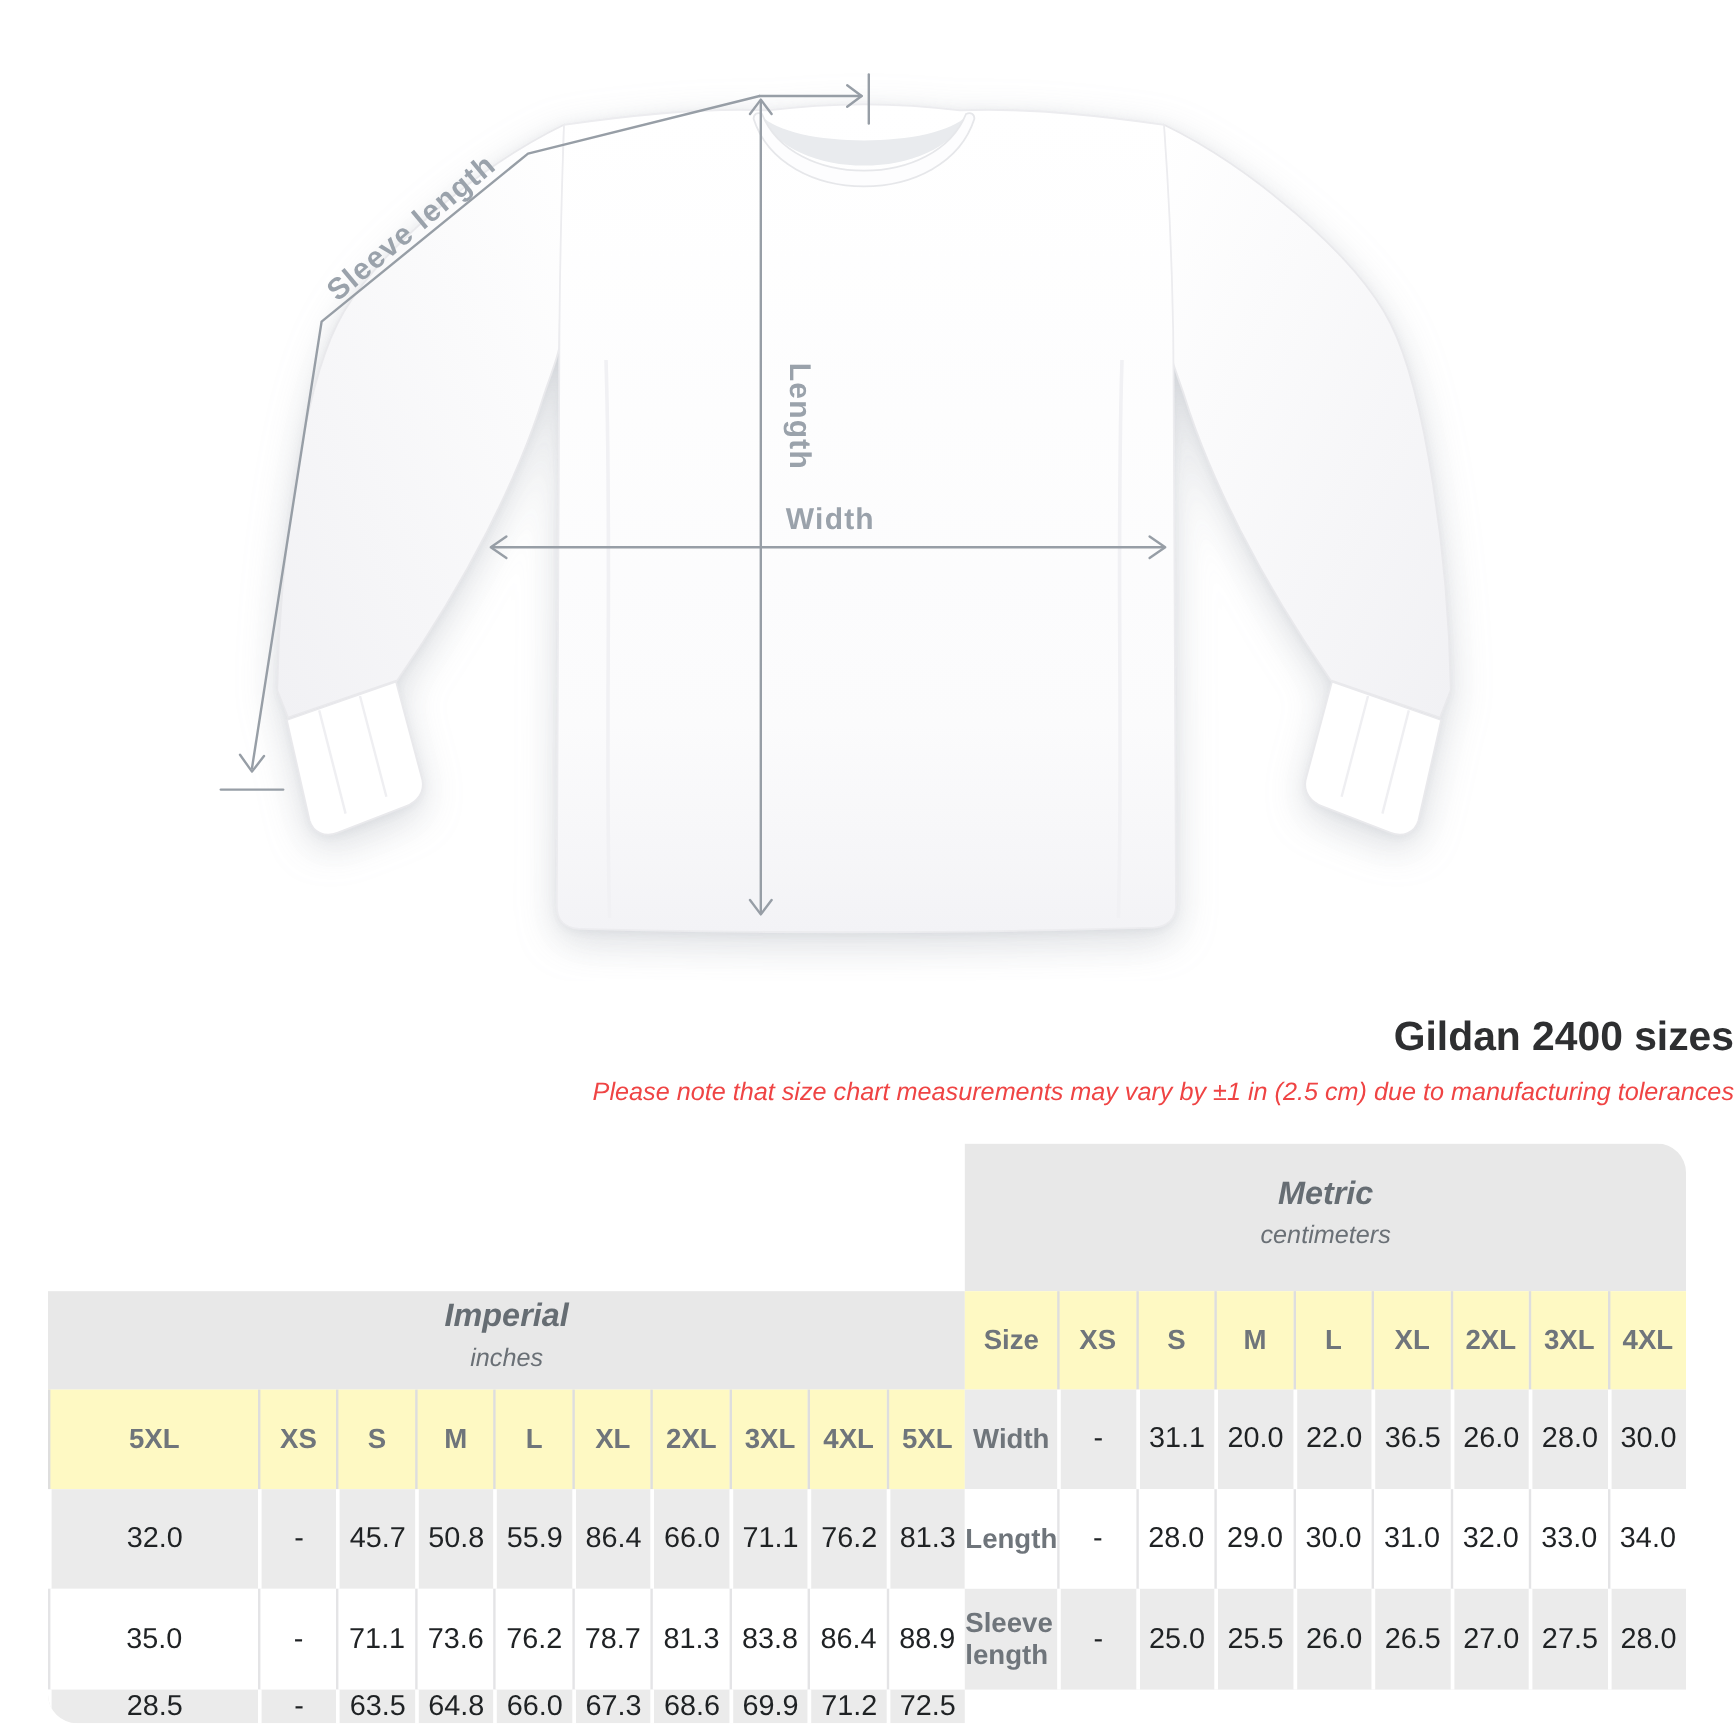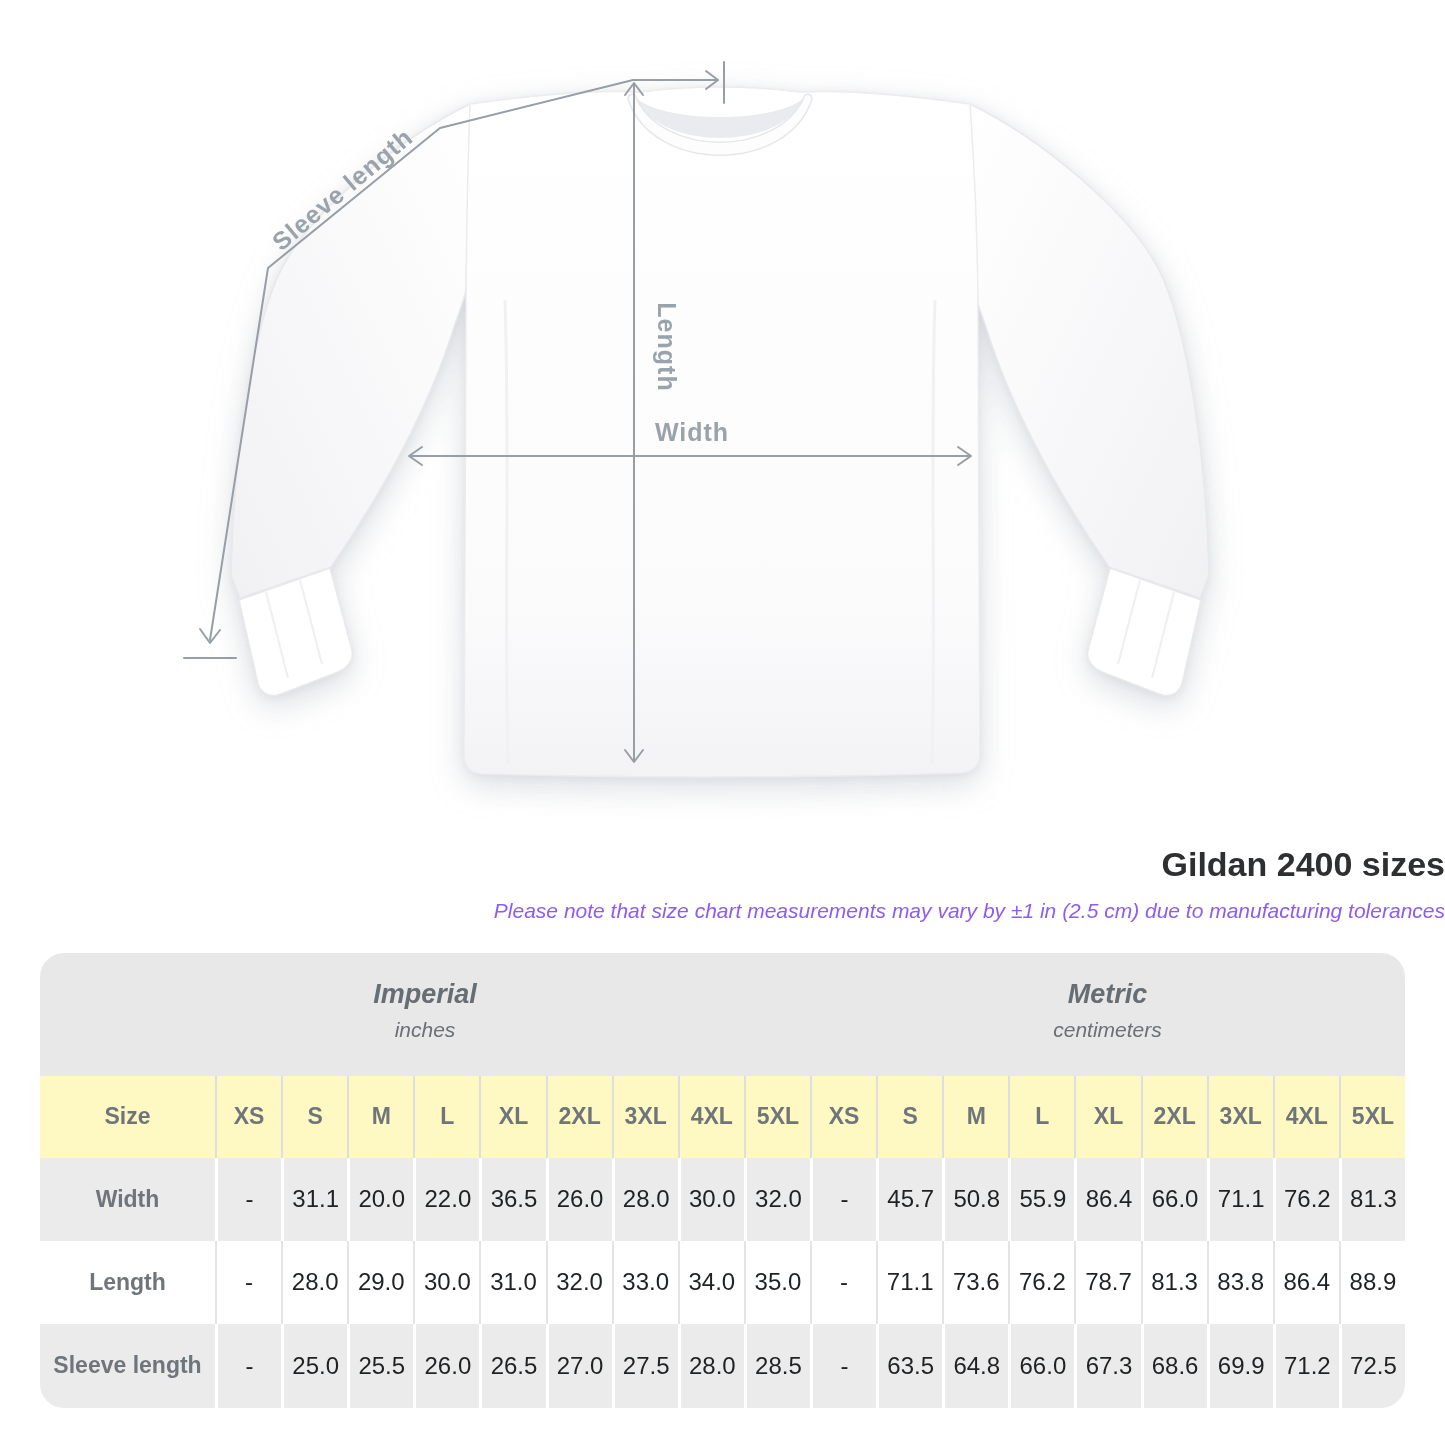--- a/index.html
+++ b/index.html
@@ -13,21 +13,21 @@
   
   .diagram { position:relative; width:1445px; height:818px; }
   .diagram svg { display:block; }
   .shirt { filter: drop-shadow(0 10px 16px rgba(145,150,160,0.28)) drop-shadow(0 2px 4px rgba(160,165,175,0.18)); }
   .meas { stroke:#979ea6; stroke-width:2; fill:none; stroke-linecap:round; stroke-linejoin:round; }
   .meas-label { fill:#9aa2ab; font-weight:bold; font-size:25px; letter-spacing:1px; }
 
   
   .title-block { text-align:right; padding-top:26px; }
   .page-title { font-size:34px; font-weight:bold; color:#2e2f31; line-height:1.2; }
-  .page-subtitle { margin-top:14px; font-size:21px; font-style:italic; color:#8b5cf6; }
+  .page-subtitle { margin-top:14px; font-size:21px; font-style:italic; color:#ef4444; }
 
   
   .size-table {
     margin:30px 40px 0 40px;
     width:1365px;
     display:grid;
     grid-template-columns:175px repeat(18,1fr);
     grid-template-rows:123px 82px 83px 83px 84px;
     border-radius:24px;
     overflow:hidden;
@@ -154,27 +154,27 @@
   </svg>
 </div>
 
 <div class="title-block">
   <div class="page-title">Gildan 2400 sizes</div>
   <div class="page-subtitle">Please note that size chart measurements may vary by ±1 in (2.5 cm) due to manufacturing tolerances</div>
 </div>
 
 <div class="size-table">
 
+  <div class="unit-cell span9">
+    <div class="unit-title">Metric</div>
+    <div class="unit-sub">centimeters</div>
+  </div>
   <div class="unit-cell span10">
     <div class="unit-title">Imperial</div>
     <div class="unit-sub">inches</div>
-  </div>
-  <div class="unit-cell span9">
-    <div class="unit-title">Metric</div>
-    <div class="unit-sub">centimeters</div>
   </div>
 
   <div class="trow head">
     <div class="rlabel">Size</div>
     <div>XS</div>
     <div>S</div>
     <div>M</div>
     <div>L</div>
     <div>XL</div>
     <div>2XL</div>

